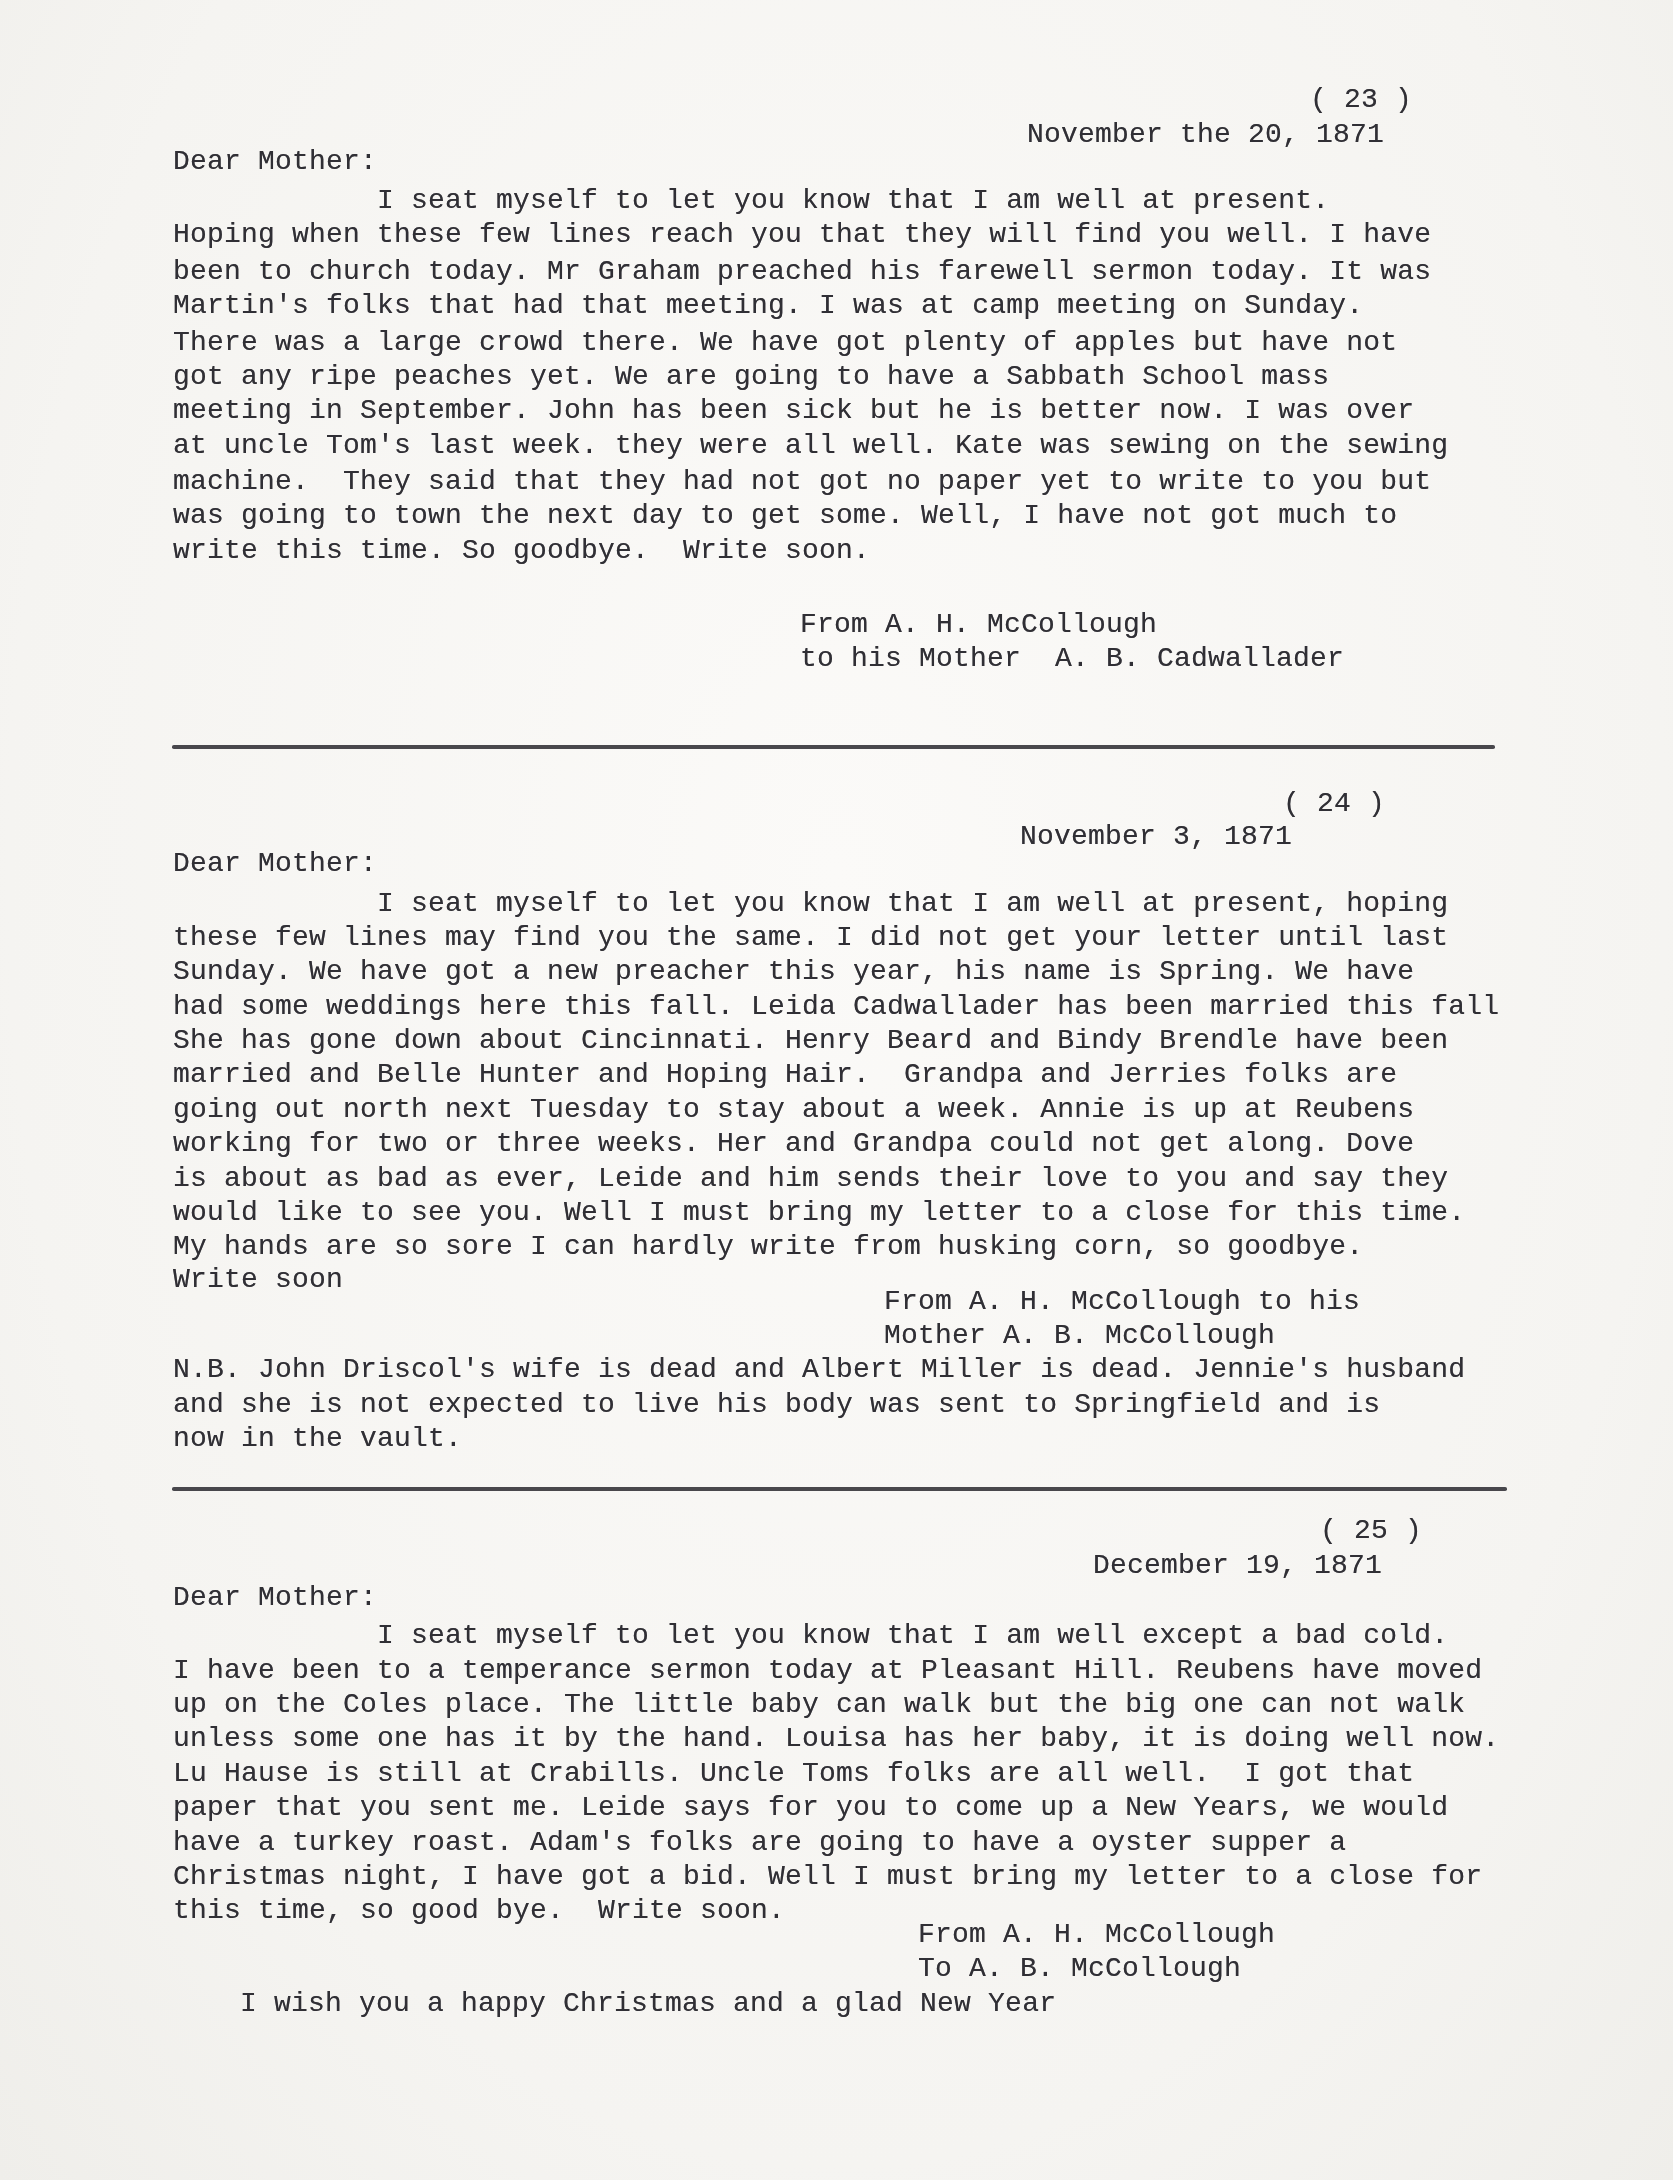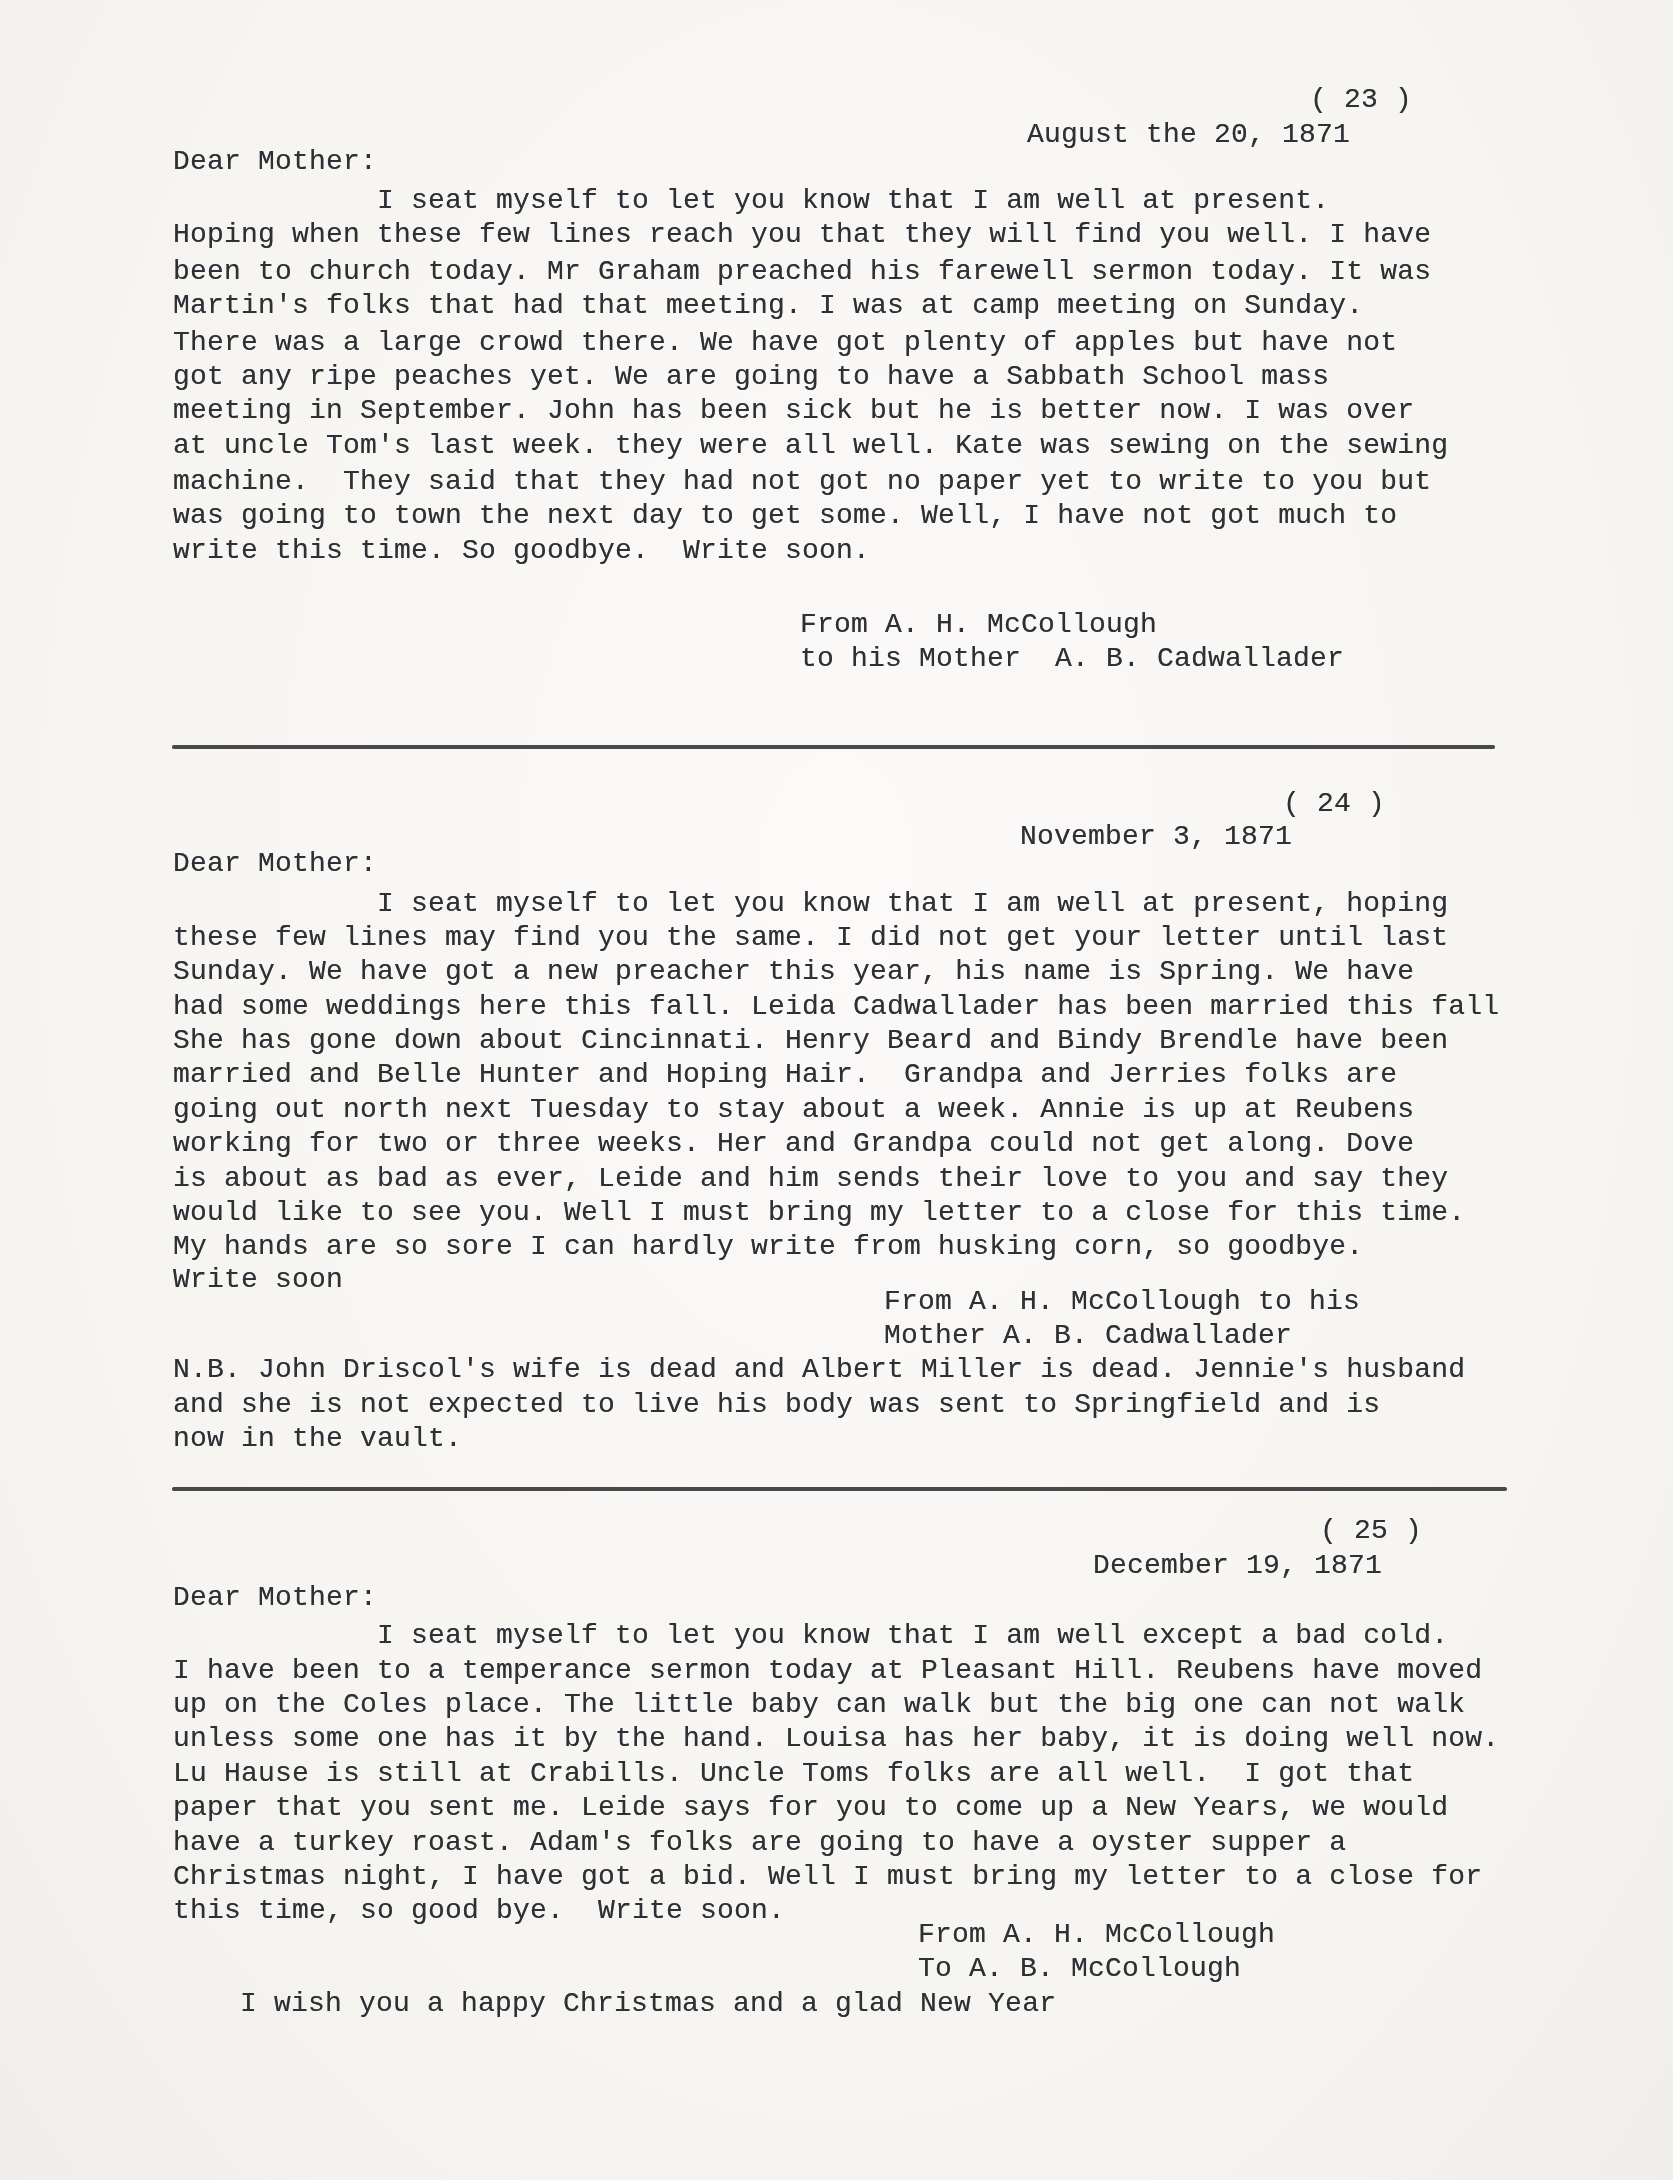--- a/index.html
+++ b/index.html
@@ -35,21 +35,21 @@
     opacity: 0.9;
   }
 </style>
 </head>
 <body>
 
 <div class="page">
 
   <div>
     <div class="line" style="left:1310px; top:83px;">( 23 )</div>
-    <div class="line" style="left:1027px; top:118px;">August the 20, 1871</div>
+    <div class="line" style="left:1027px; top:118px;">November the 20, 1871</div>
     <div class="line" style="left:173px; top:145px;">Dear Mother:</div>
     <div class="line" style="left:173px; top:184px;">            I seat myself to let you know that I am well at present.</div>
     <div class="line" style="left:173px; top:218px;">Hoping when these few lines reach you that they will find you well. I have</div>
     <div class="line" style="left:173px; top:255px;">been to church today. Mr Graham preached his farewell sermon today. It was</div>
     <div class="line" style="left:173px; top:289px;">Martin's folks that had that meeting. I was at camp meeting on Sunday.</div>
     <div class="line" style="left:173px; top:326px;">There was a large crowd there. We have got plenty of apples but have not</div>
     <div class="line" style="left:173px; top:360px;">got any ripe peaches yet. We are going to have a Sabbath School mass</div>
     <div class="line" style="left:173px; top:394px;">meeting in September. John has been sick but he is better now. I was over</div>
     <div class="line" style="left:173px; top:429px;">at uncle Tom's last week. they were all well. Kate was sewing on the sewing</div>
     <div class="line" style="left:173px; top:465px;">machine.  They said that they had not got no paper yet to write to you but</div>
@@ -71,21 +71,21 @@
     <div class="line" style="left:173px; top:990px;">had some weddings here this fall. Leida Cadwallader has been married this fall</div>
     <div class="line" style="left:173px; top:1024px;">She has gone down about Cincinnati. Henry Beard and Bindy Brendle have been</div>
     <div class="line" style="left:173px; top:1058px;">married and Belle Hunter and Hoping Hair.  Grandpa and Jerries folks are</div>
     <div class="line" style="left:173px; top:1093px;">going out north next Tuesday to stay about a week. Annie is up at Reubens</div>
     <div class="line" style="left:173px; top:1127px;">working for two or three weeks. Her and Grandpa could not get along. Dove</div>
     <div class="line" style="left:173px; top:1162px;">is about as bad as ever, Leide and him sends their love to you and say they</div>
     <div class="line" style="left:173px; top:1196px;">would like to see you. Well I must bring my letter to a close for this time.</div>
     <div class="line" style="left:173px; top:1230px;">My hands are so sore I can hardly write from husking corn, so goodbye.</div>
     <div class="line" style="left:173px; top:1263px;">Write soon</div>
     <div class="line" style="left:884px; top:1285px;">From A. H. McCollough to his</div>
-    <div class="line" style="left:884px; top:1319px;">Mother A. B. Cadwallader</div>
+    <div class="line" style="left:884px; top:1319px;">Mother A. B. McCollough</div>
     <div class="line" style="left:173px; top:1353px;">N.B. John Driscol's wife is dead and Albert Miller is dead. Jennie's husband</div>
     <div class="line" style="left:173px; top:1388px;">and she is not expected to live his body was sent to Springfield and is</div>
     <div class="line" style="left:173px; top:1422px;">now in the vault.</div>
   </div>
 
   <div class="divider" style="left:172px; top:1487px; width:1335px;"></div>
 
   <div>
     <div class="line" style="left:1320px; top:1514px;">( 25 )</div>
     <div class="line" style="left:1093px; top:1549px;">December 19, 1871</div>

